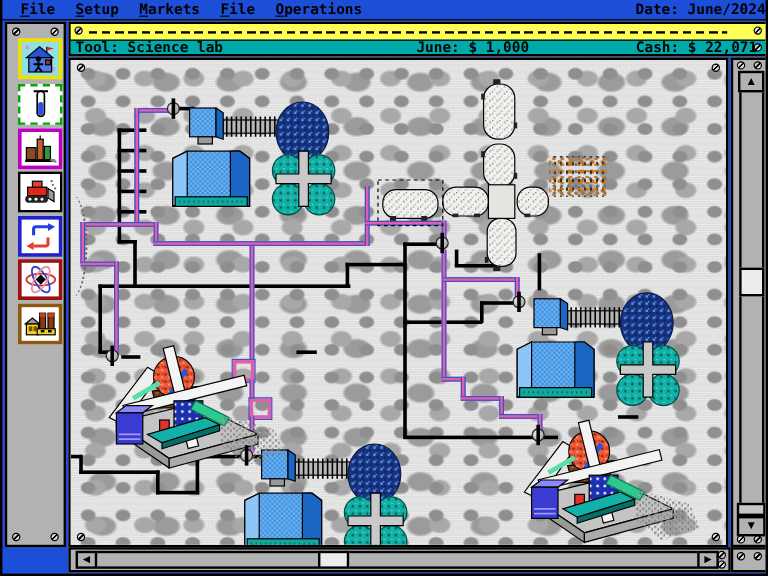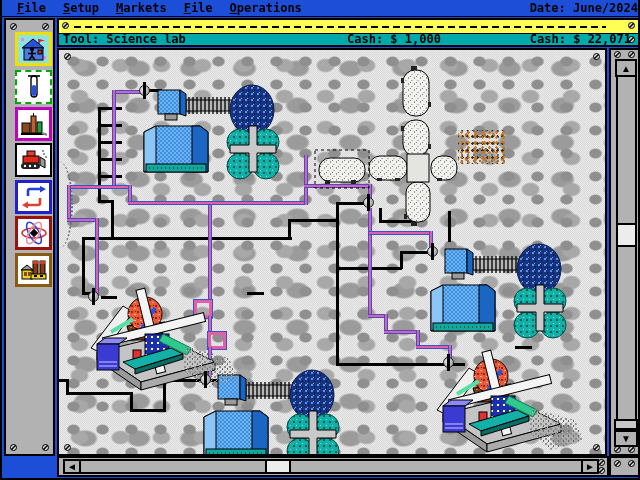--- a/index.html
+++ b/index.html
@@ -85,21 +85,21 @@
     <span class="menu-item">Operations</span>
     <span id="menu-date">Date: June/2024</span>
   </div>
 
   <div id="toolbar" class="panel">
     <div id="banner">
       <div id="banner-dashes"></div>
     </div>
     <div id="statusbar">
       <span id="tool-label">Tool: Science lab</span>
-      <span id="cost-label">Cash: $ 1,000</span>
+      <span id="cost-label">June: $ 1,000</span>
       <span id="cash-label">Cash: $ 22,071</span>
     </div>
     <div class="screw" style="left:3px;top:2px"></div>
     <div class="screw" style="right:3px;top:2px"></div>
     <div class="screw" style="right:3px;bottom:2px"></div>
   </div>
 
   <div id="sidebar" class="panel">
     <div class="screw" style="left:4px;top:3px"></div>
     <div class="screw" style="right:4px;top:3px"></div>

